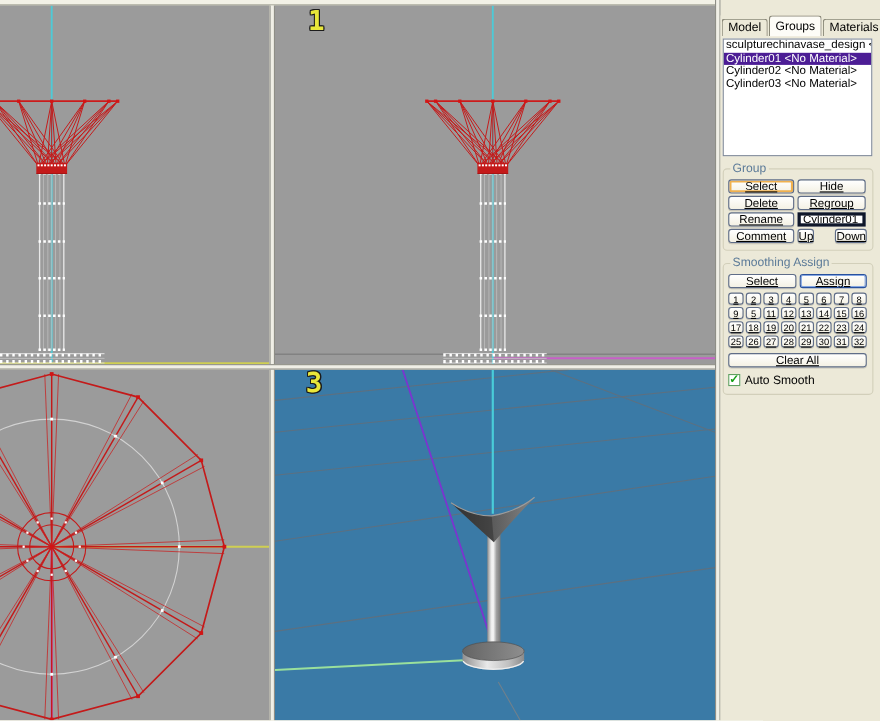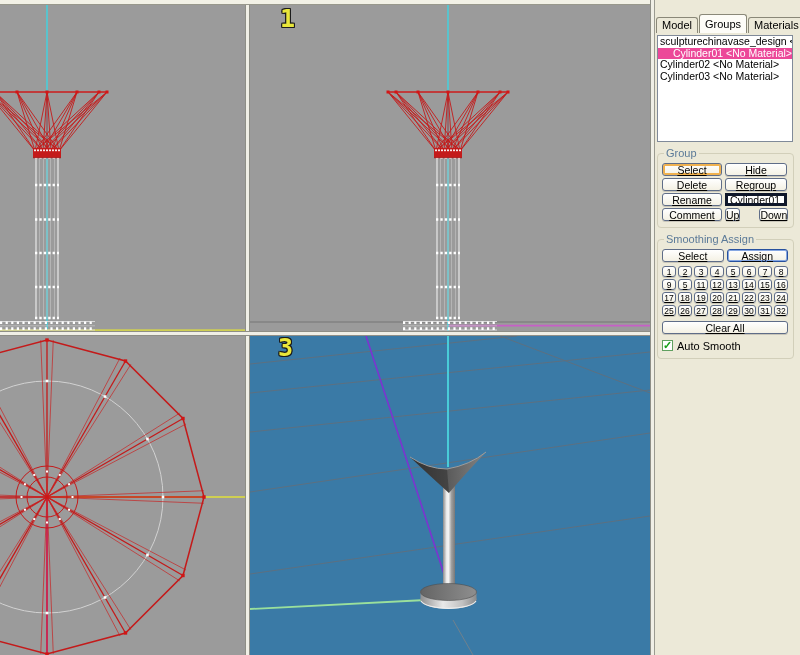--- a/index.html
+++ b/index.html
@@ -21,21 +21,21 @@
     text-shadow:-1px 0 #1c1c1c,1px 0 #1c1c1c,0 -1px #1c1c1c,0 1px #1c1c1c,-1px -1px #1c1c1c,1px 1px #1c1c1c,1px -1px #1c1c1c,-1px 1px #1c1c1c;}
   
   #panel{position:absolute;left:655px;top:14px;width:145px;height:655px;background:#ece9d8;font-size:11px;color:#000;}
   #tab-row{display:flex;align-items:flex-end;height:19px;padding-left:1px;position:relative;}
   .tab{height:15px;line-height:15px;padding:0 5px;background:#ece9d8;border:1px solid #8a8878;border-bottom:none;
        border-radius:3px 3px 0 0;margin-right:1px;font-size:11px;position:relative;}
   .tab.active{height:18px;line-height:18px;background:#fdfcf7;z-index:2;border-color:#8a8878;}
   #group-list{margin:2px 5px 0 2px;width:136px;height:107px;background:#fff;border:1px solid #808a99;box-sizing:border-box;
               overflow:hidden;font-size:10.5px;}
   .list-item{height:11.5px;line-height:11.5px;padding-left:2px;white-space:nowrap;overflow:hidden;}
-  .list-item.selected{background:#ec4899;color:#fff;text-align:right;}
+  .list-item.selected{background:#4c1d95;color:#fff;}
   .groupbox{position:relative;margin:11px 6px 0 2px;width:137px;border:1px solid #d2cfba;border-radius:4px;box-sizing:border-box;background:#ece9d8;}
   .groupbox .legend{position:absolute;top:-6px;left:6px;background:#ece9d8;padding:0 2px;color:#5b7a98;font-size:11px;line-height:11px;text-align:center;}
   .xp-btn{background:linear-gradient(#ffffff,#f4f1e4);border:1px solid #5f6d88;border-radius:3px;font-size:10.5px;
           font-family:"Liberation Sans",sans-serif;display:flex;align-items:center;justify-content:center;height:13px;
           box-shadow:0 1px 0 rgba(90,90,90,.25);box-sizing:border-box;color:#000;text-decoration:underline;}
   .xp-btn.focus-orange{box-shadow:inset 0 0 0 2px #f0b14f;}
   .xp-btn.default-blue{border-color:#28519e;box-shadow:inset 0 0 0 1px #86a7e2;}
   #group-grid{display:grid;grid-template-columns:60px 62px;gap:2px 3px;padding:9px 5px 6px 4px;}
   .updown{display:flex;gap:19px;}
   .updown .xp-btn{flex:1;}

